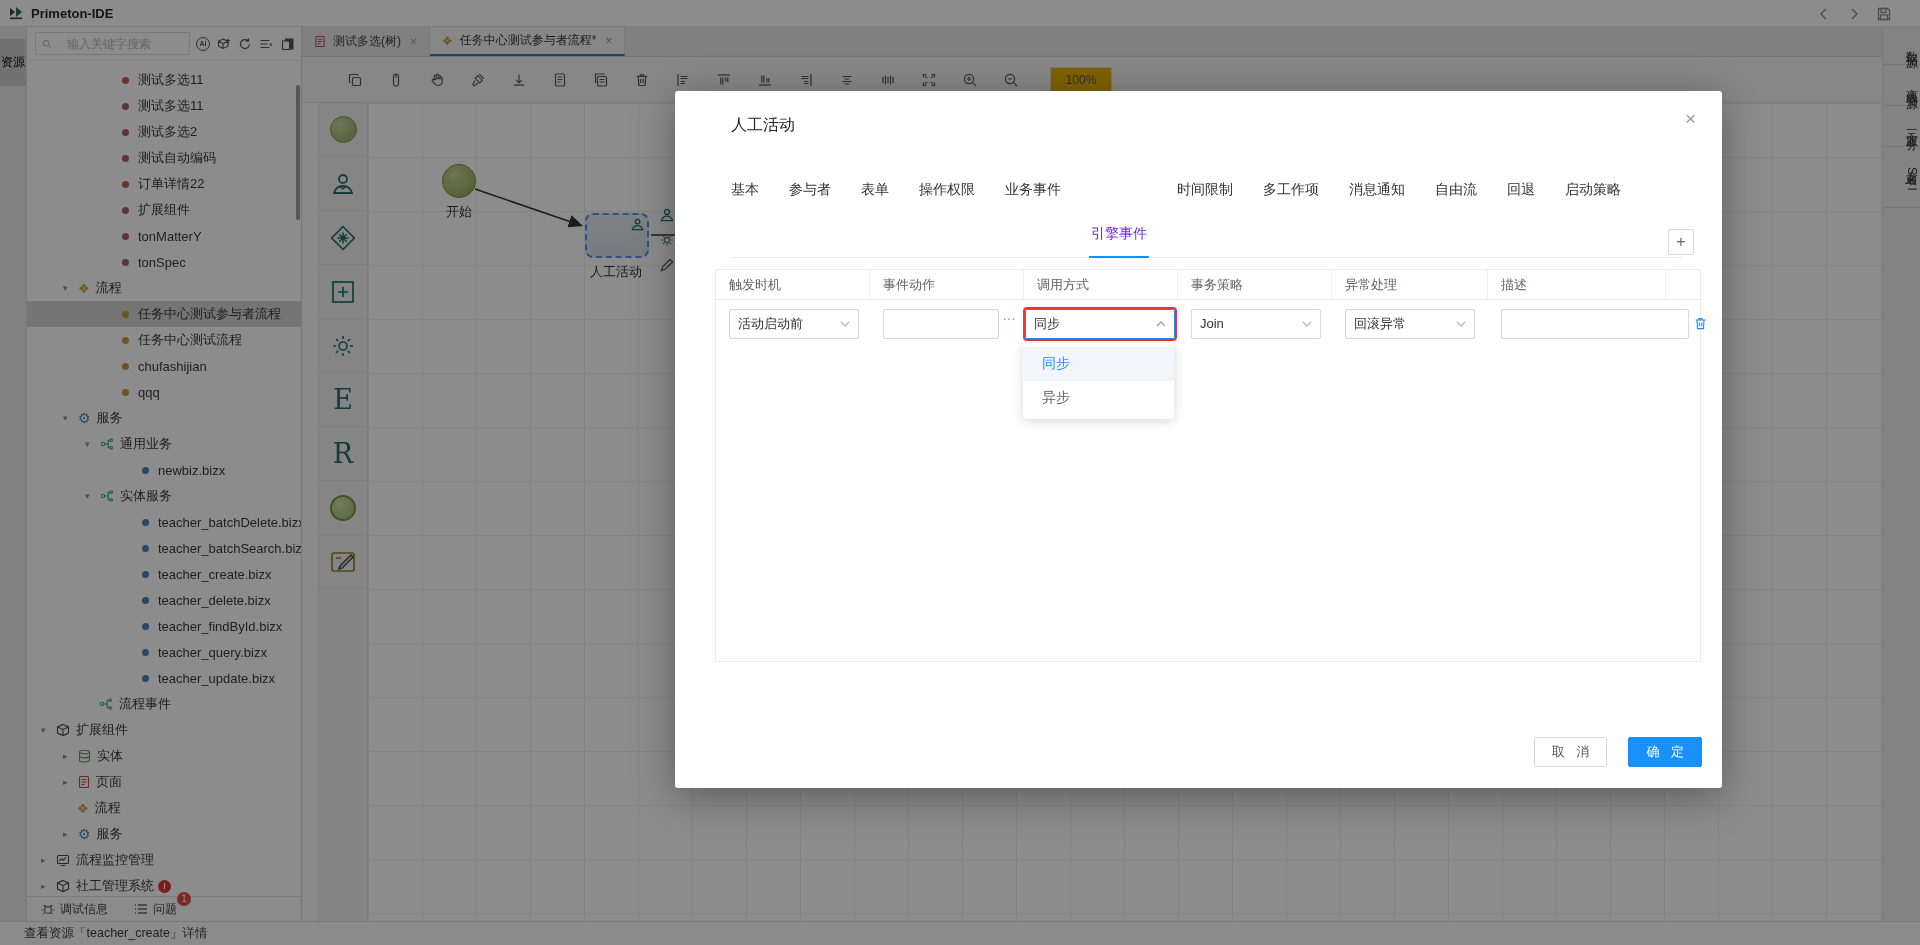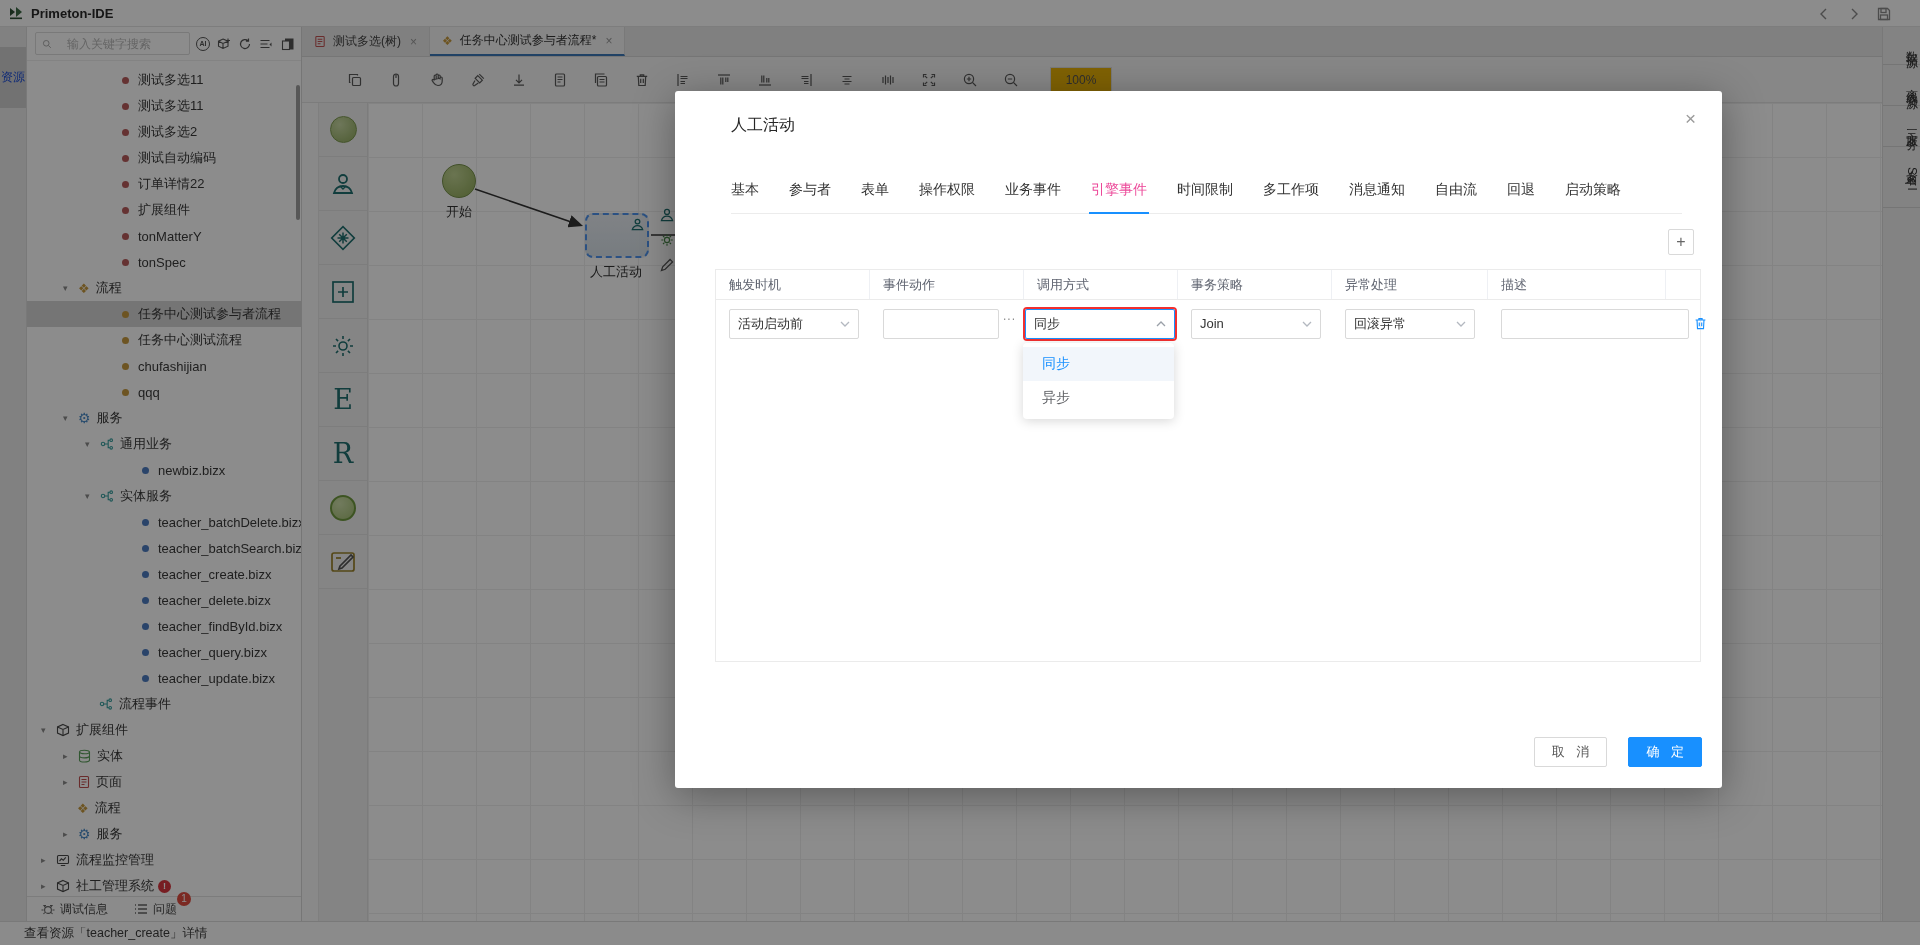--- a/index.html
+++ b/index.html
@@ -6,21 +6,21 @@
   html,body { width:1920px; height:945px; overflow:hidden; font-family:"Liberation Sans","DejaVu Sans",sans-serif; background:#fff; position:relative; }
 
   
   .titlebar { position:absolute; left:0; top:0; right:0; height:27px; background:#ffffff; border-bottom:1px solid #e3e3e3; display:flex; align-items:center; padding-left:8px; z-index:5;}
   .titlebar .logo { width:16px; height:16px; margin-right:7px; }
   .titlebar .tname { font-size:13px; color:#2b2b2b; font-weight:bold; }
   .tb-right { position:absolute; right:28px; top:0; height:27px; display:flex; align-items:center; gap:14px; color:#8a8a8a; }
 
   
   .leftstrip { position:absolute; left:0; top:27px; width:27px; bottom:24px; background:#ececec; border-right:1px solid #ddd; z-index:4;}
-  .restab { margin-top:20px; background:#cfcfcf; padding:23px 0; width:100%; text-align:center; font-size:12px; color:#1d4ed8; line-height:15px; cursor:pointer;}
+  .restab { margin-top:12px; background:#cfcfcf; padding:16px 0; width:100%; text-align:center; font-size:12px; color:#000000; line-height:15px; cursor:pointer;}
 
   
   .sidebar { position:absolute; left:27px; top:27px; width:275px; bottom:24px; background:#fff; border-right:1px solid #d8d8d8; display:flex; flex-direction:column; z-index:4;}
   .searchrow { height:34px; display:flex; align-items:center; padding:0 6px 0 8px; gap:6px; border-bottom:1px solid #eee;}
   .searchbox { flex:1; height:23px; border:1px solid #dcdcdc; border-radius:2px; background:#fff; display:flex; align-items:center; padding:0 6px; gap:15px;}
   .searchbox input { border:none; outline:none; width:100%; font-size:12px; color:#555; font-family:inherit;}
   .searchbox input::placeholder { color:#b8b8b8; }
   .sicons { display:flex; align-items:center; gap:7px; color:#555;}
   .aicircle { width:14px; height:14px; border:1.2px solid #555; border-radius:50%; font-size:7px; display:flex; align-items:center; justify-content:center; color:#555; font-weight:bold;}
   .tree { flex:1; overflow:hidden; padding-top:6px; position:relative;}
@@ -75,21 +75,21 @@
   
   .statusbar { position:absolute; left:0; right:0; bottom:0; height:24px; background:#fdfdfd; border-top:1px solid #ddd; font-size:12.5px; color:#3c3c3c; display:flex; align-items:center; padding-left:24px; z-index:6;}
 
   
   .overlay { position:absolute; inset:0; background:rgba(0,0,0,0.45); z-index:40;}
   .dialog { position:absolute; left:675px; top:91px; width:1047px; height:697px; background:#fff; border-radius:3px; box-shadow:0 8px 40px rgba(0,0,0,.35); z-index:50;}
   .dlg-title { position:absolute; left:56px; top:24px; font-size:16px; color:#262626;}
   .dlg-close { position:absolute; right:26px; top:18px; font-size:19px; color:#9b9b9b; cursor:pointer; line-height:1;}
   .dlg-tabs { position:absolute; left:56px; right:40px; top:90px; display:flex; gap:30px; font-size:14px; color:#333; border-bottom:1px solid #ececec; padding-bottom:14px;}
   .dtab { cursor:pointer; position:relative; white-space:nowrap;}
-  .dtab.active { color:#ec4899;}
+  .dtab.active { color:#6d28d9;margin-top:44px;}
   .dtab.active::after { content:""; position:absolute; left:-2px; right:-2px; bottom:-15px; height:2px; background:#1890ff;}
   .addbtn { position:absolute; right:28px; top:138px; width:26px; height:26px; border:1px solid #d9d9d9; border-radius:2px; background:#fff; color:#666; font-size:16px; display:flex; align-items:center; justify-content:center; cursor:pointer;}
   .dtable { position:absolute; left:40px; top:178px; width:986px; height:393px; border:1px solid #ebebeb;}
   .thead { display:grid; grid-template-columns:154px 154px 154px 154px 156px 1fr 34px; height:30px; border-bottom:1px solid #ebebeb;}
   .th { font-size:13px; color:#5f6470; display:flex; align-items:center; padding-left:13px; border-right:1px solid #eef0f4;}
   .th:last-child { border-right:none;}
   .trowd { display:grid; grid-template-columns:154px 154px 154px 154px 156px 1fr 34px; height:47px; align-items:center;}
   .cell { padding-left:13px; display:flex; align-items:flex-start;}
   .sel-box { height:30px; border:1px solid #d9d9d9; border-radius:2px; background:#fff; display:flex; align-items:center; justify-content:space-between; padding:0 8px; font-size:13px; color:#333; width:130px; cursor:pointer;}
   .inp-box { height:30px; border:1px solid #d9d9d9; border-radius:2px; background:#fff; width:116px;}

